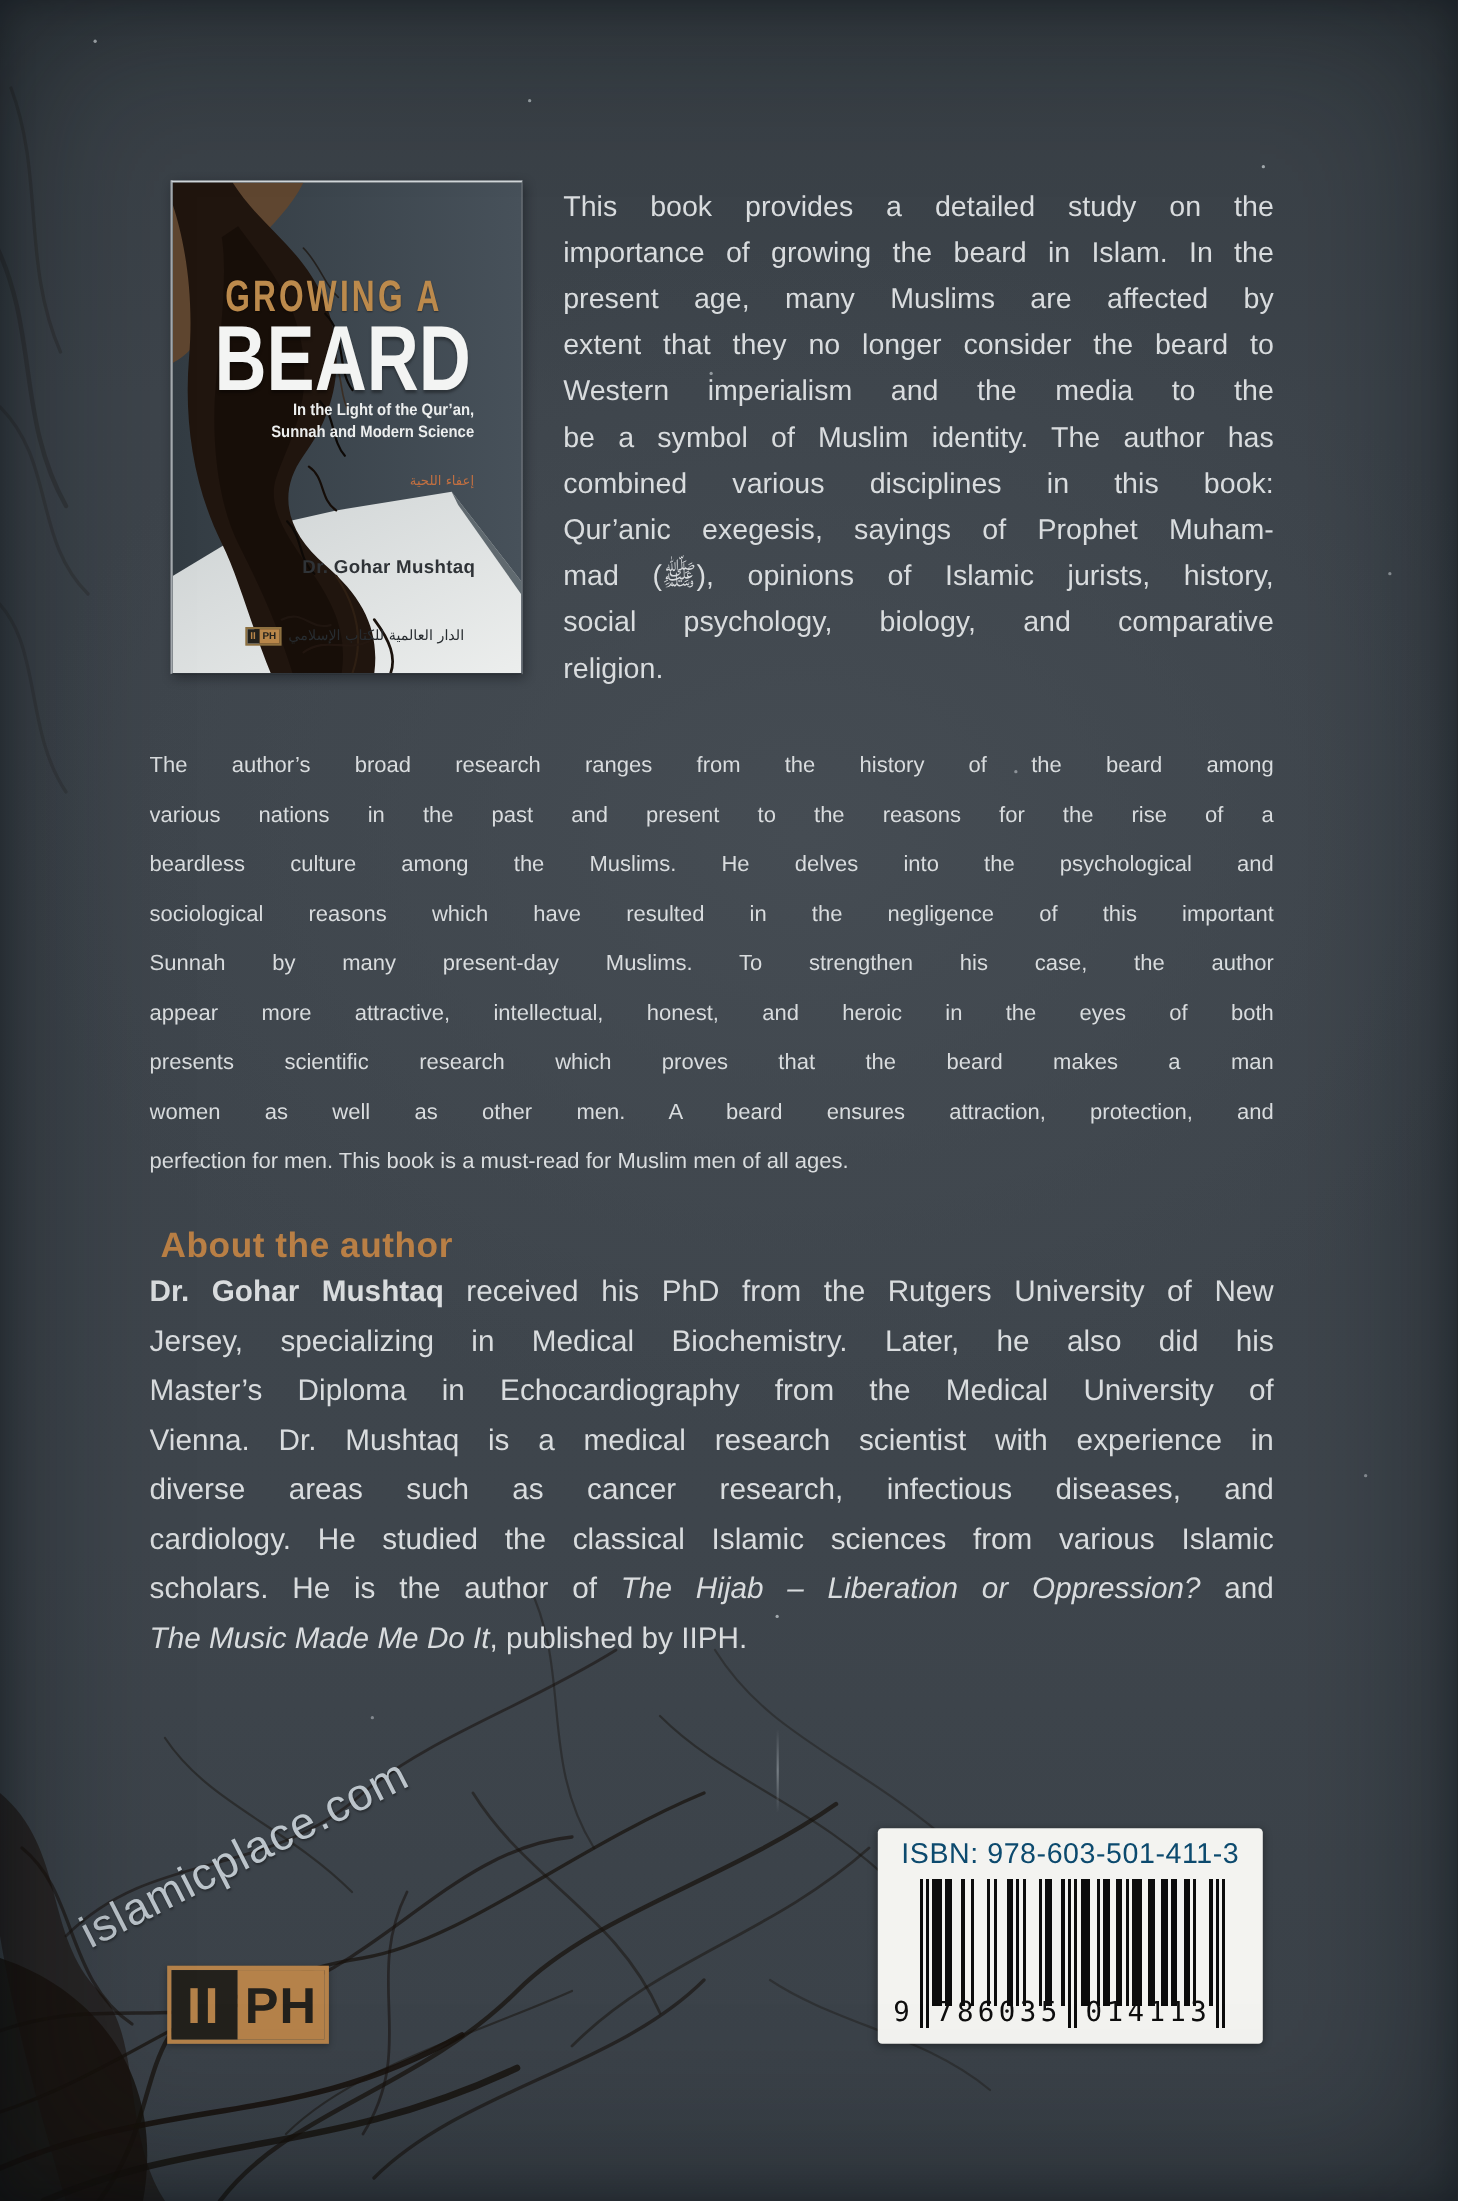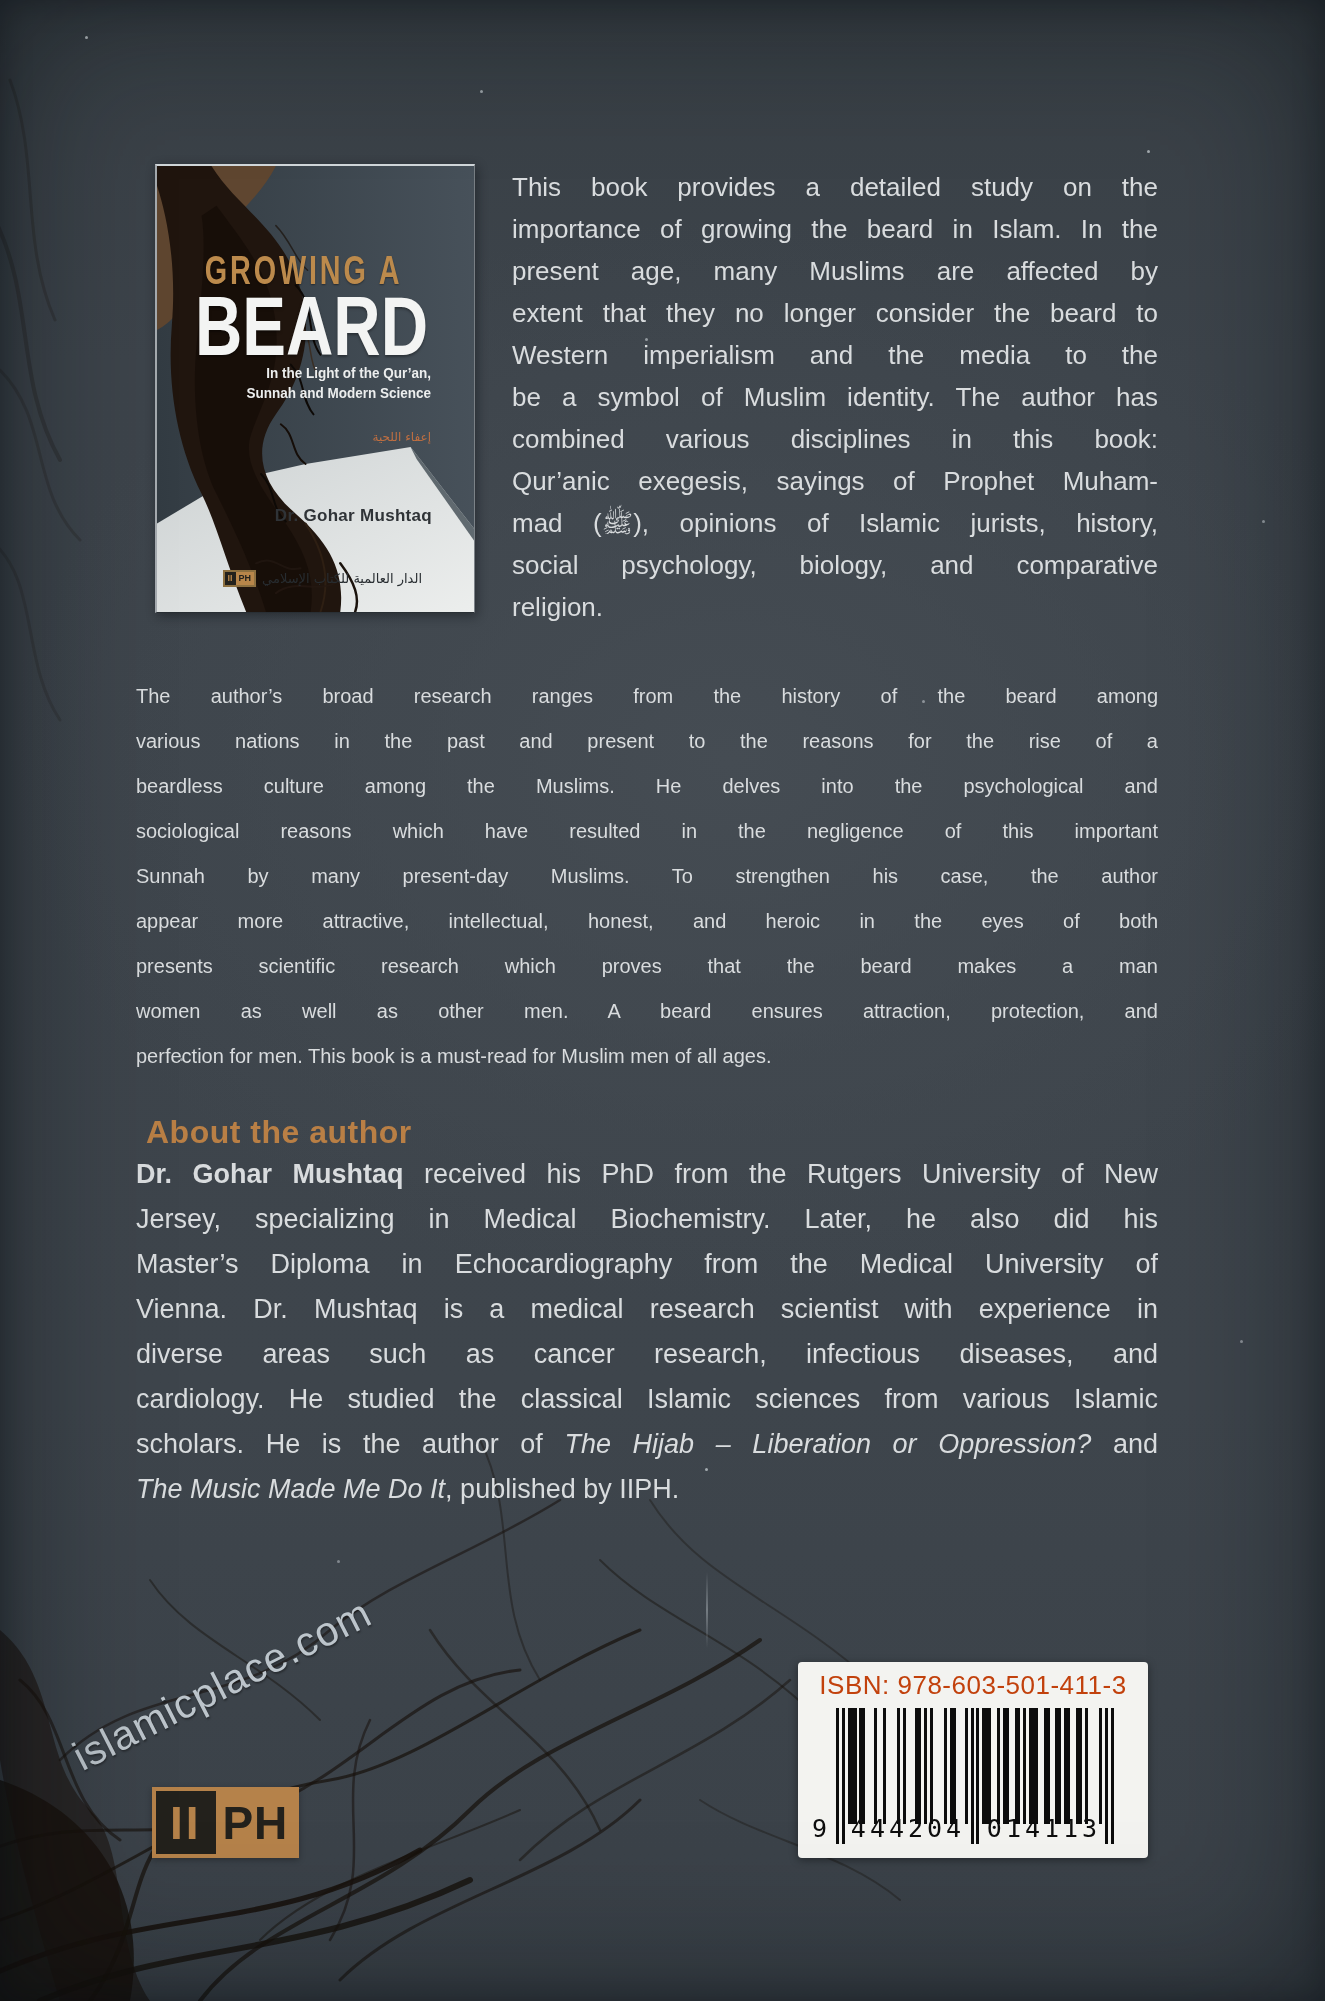--- a/index.html
+++ b/index.html
@@ -118,21 +118,21 @@
     display:flex;align-items:center;justify-content:center;
     font-size:46px;font-weight:bold;letter-spacing:1px;line-height:1;
   }
   
   .barcode-label{
     position:absolute;left:798px;top:1662px;width:350px;height:196px;z-index:30;
     background:#f3f3f0;border-radius:4px;box-shadow:0 2px 8px rgba(0,0,0,.4);
   }
   .isbn-text{
     position:absolute;left:0;right:0;top:8px;text-align:center;
-    font-size:26px;color:#c2410c;letter-spacing:.5px;
+    font-size:26px;color:#0c4a6e;letter-spacing:.5px;
   }
   .bars{position:absolute;left:38px;top:46px;width:278px;height:136px;}
   .bc-digits{position:absolute;left:0;top:152px;width:100%;height:34px;
     font-family:"DejaVu Sans Mono","Liberation Mono",monospace;
     font-size:25px;color:#0e0e0e;}
   .bc-digits .d9{position:absolute;left:14px;top:0;}
   .bc-digits .dg1{position:absolute;left:52px;width:116px;top:0;text-align:center;letter-spacing:4px;}
   .bc-digits .dg2{position:absolute;left:188px;width:116px;top:0;text-align:center;letter-spacing:4px;}
 </style>
 </head>
@@ -320,18 +320,18 @@
         <rect x="79" y="0" width="1.02" height="51" fill="#0c0c0c"></rect>
         <rect x="82" y="0" width="1.02" height="51" fill="#0c0c0c"></rect>
         <rect x="83" y="0" width="1.02" height="51" fill="#0c0c0c"></rect>
         <rect x="85" y="0" width="1.02" height="51" fill="#0c0c0c"></rect>
         <rect x="90" y="0" width="1.02" height="51" fill="#0c0c0c"></rect>
         <rect x="92" y="0" width="1.02" height="60" fill="#0c0c0c"></rect>
         <rect x="94" y="0" width="1.02" height="60" fill="#0c0c0c"></rect>
       </svg>
     <div class="bc-digits">
       <span class="d9">9</span>
-      <span class="dg1">444204</span>
+      <span class="dg1">786035</span>
       <span class="dg2">014113</span>
     </div>
   </div>
 
 </div>
 
 </body></html>

